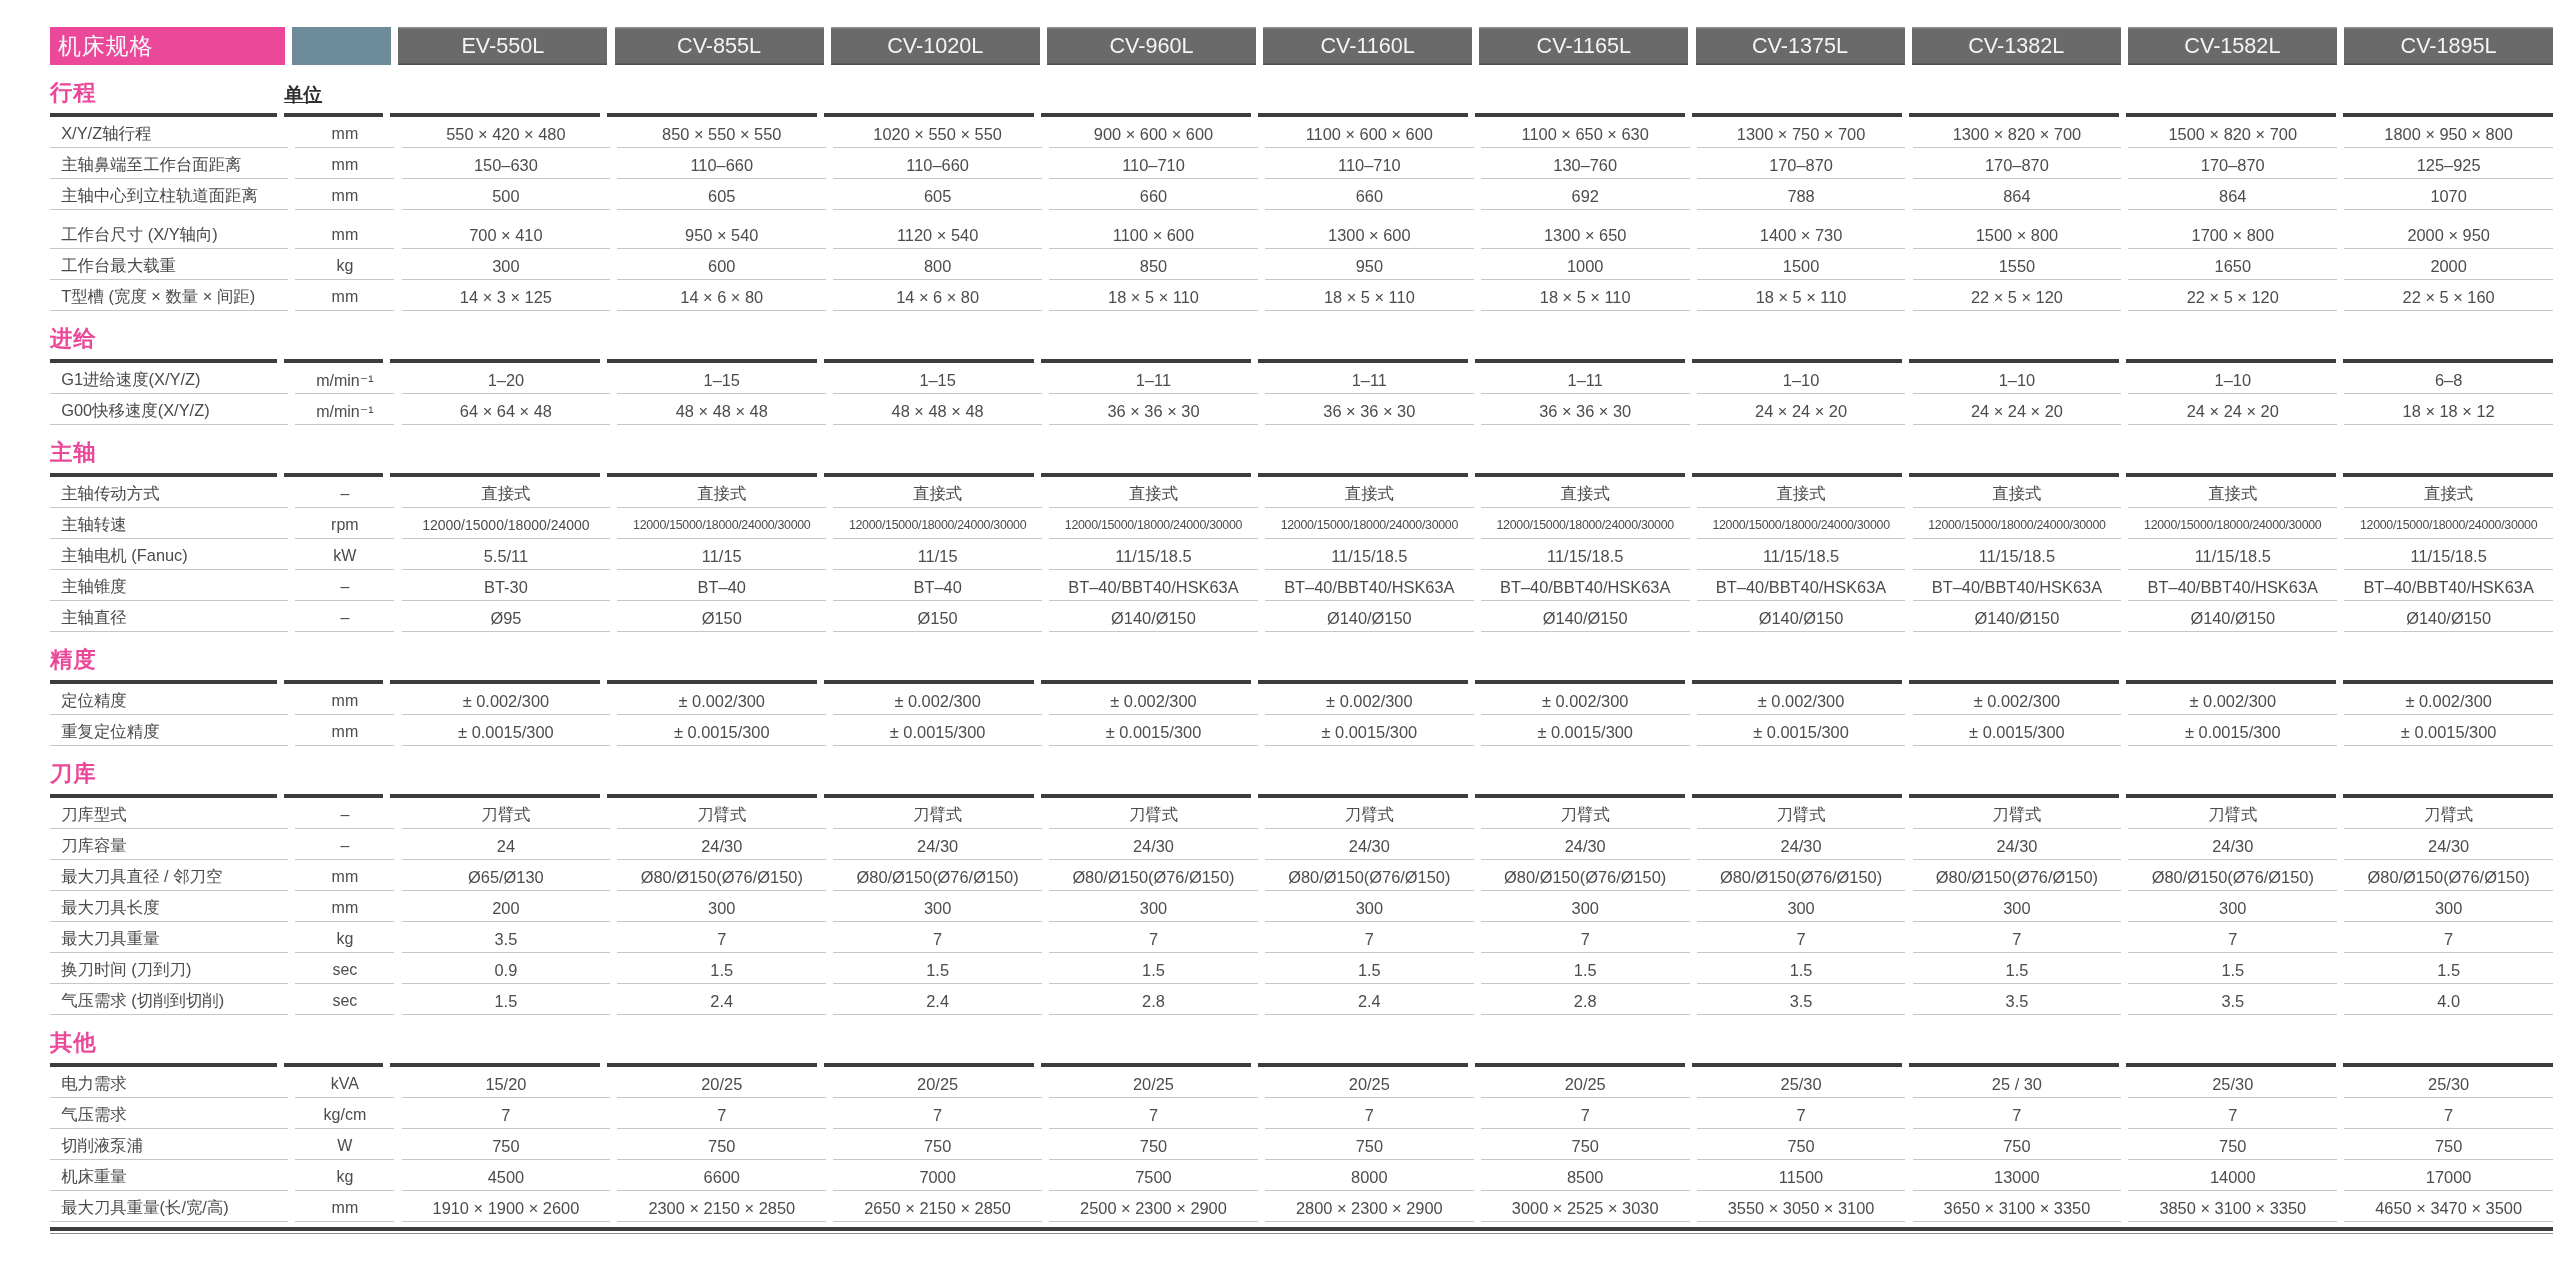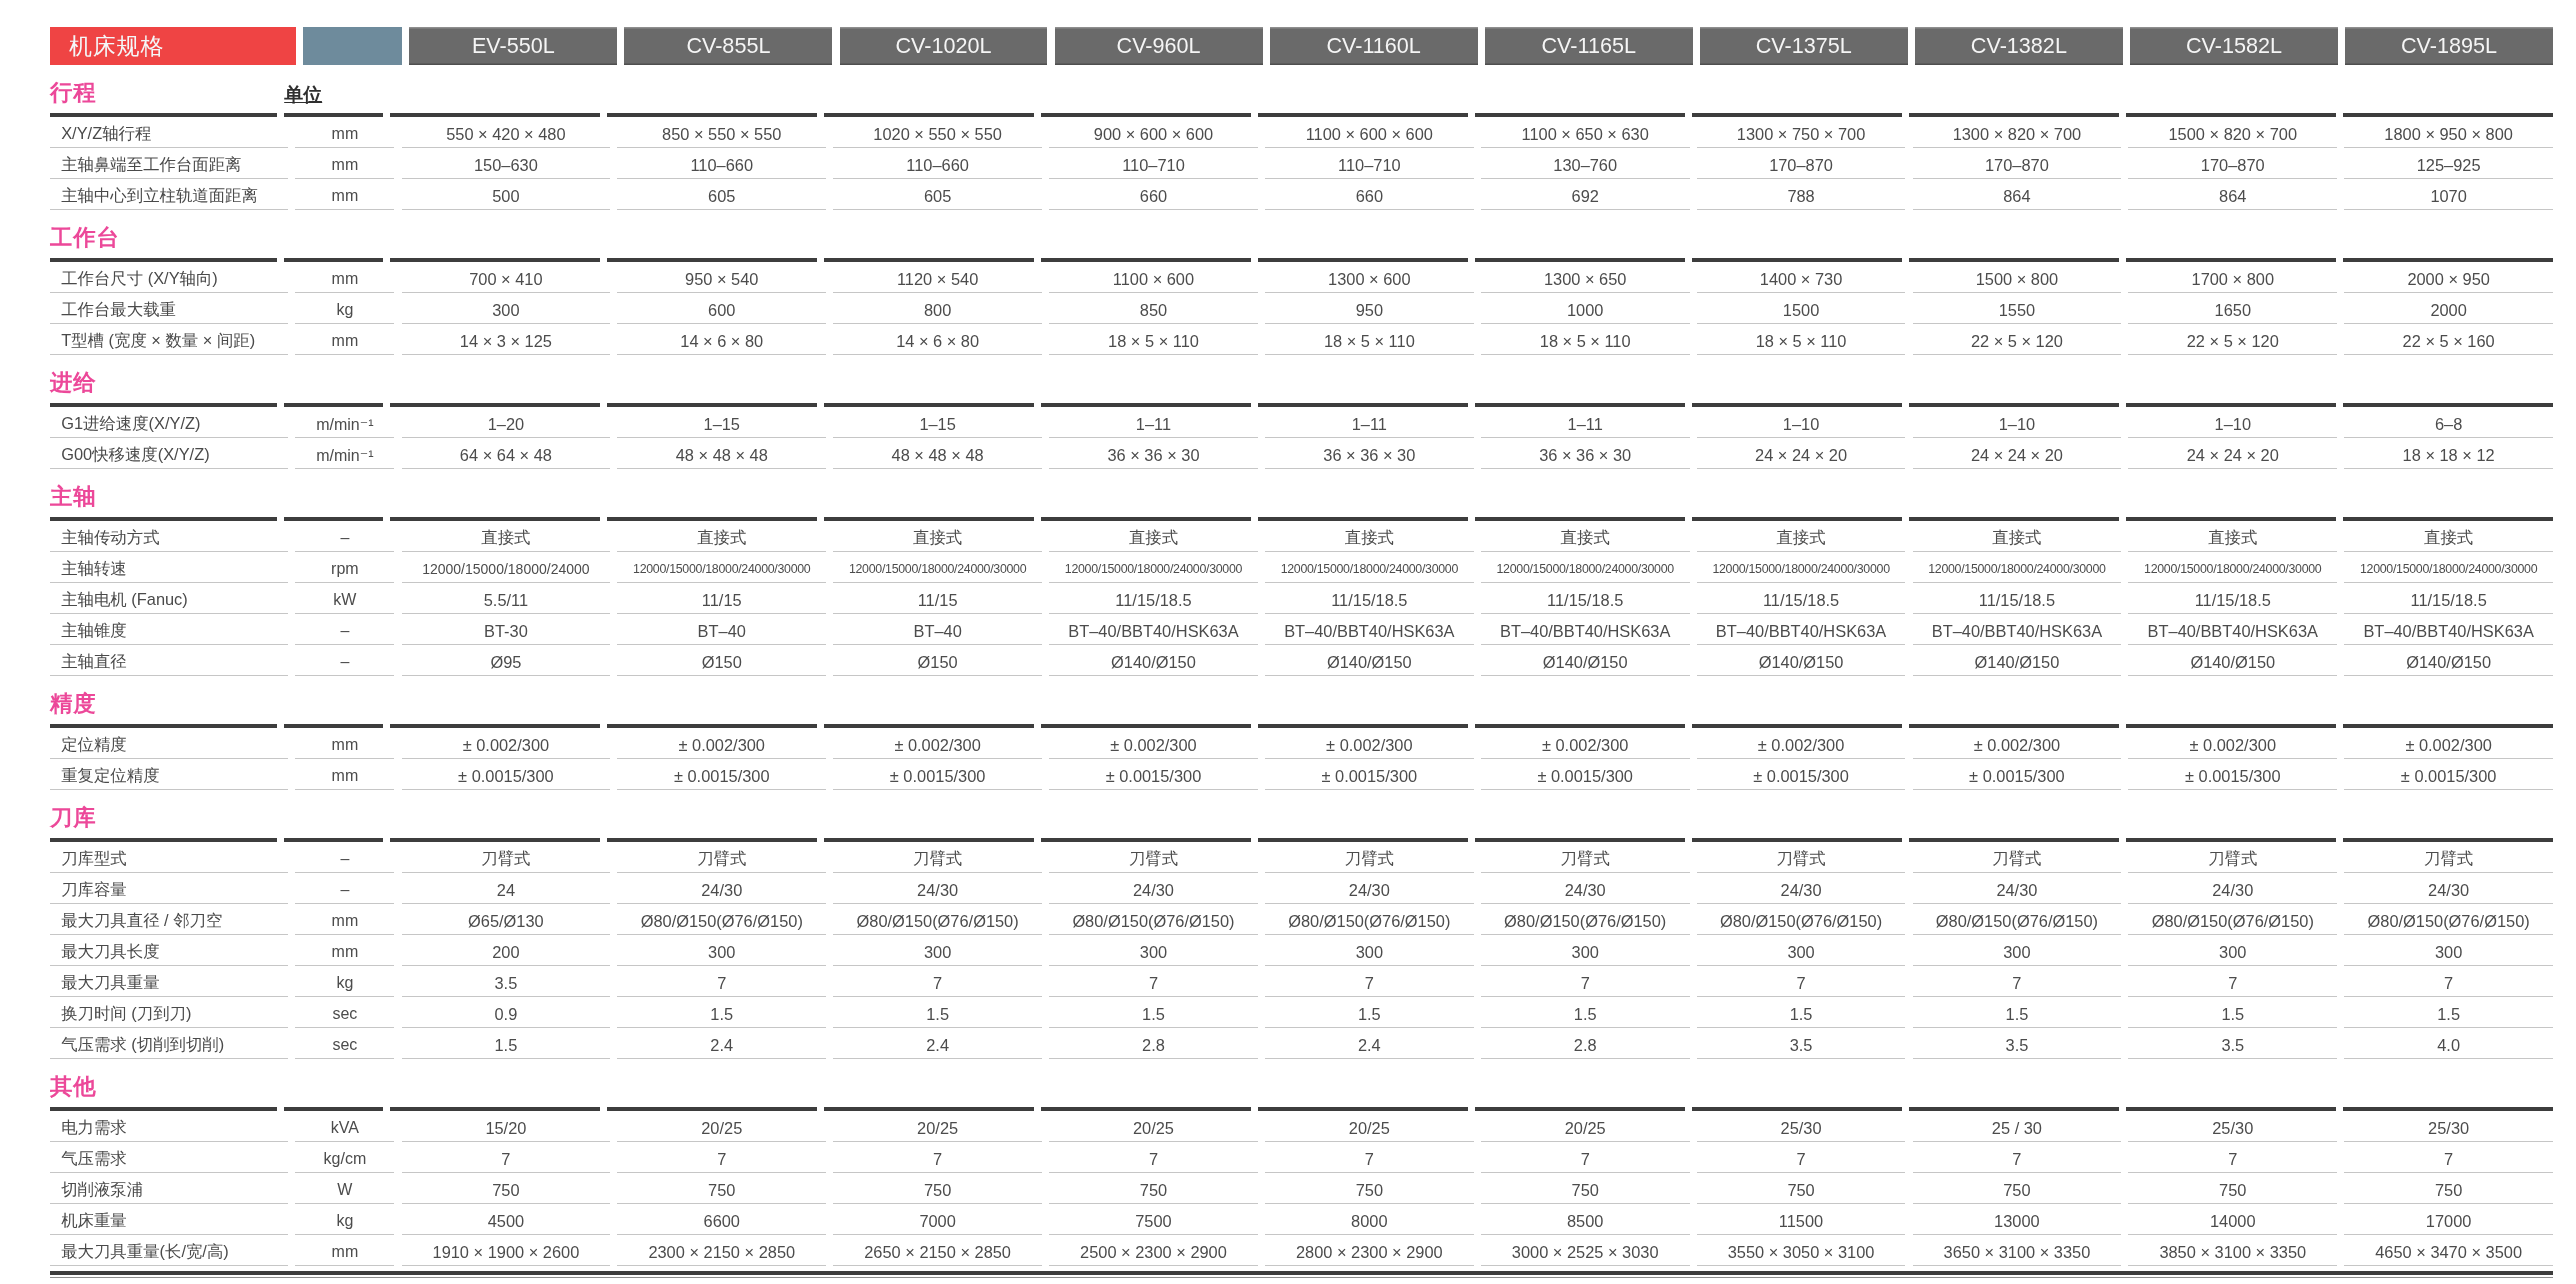--- a/index.html
+++ b/index.html
@@ -31,25 +31,25 @@
   .cell-data  { flex: 1 1 0; min-width: 0; text-align: center; }
 
   
   .header-row { height: 38px; }
   .header-row .cell {
     display: flex;
     align-items: center;
     justify-content: center;
   }
   .hdr-title {
-    background: #ef4444;
+    background: #ec4899;
     color: #f4f7f8;
     font-size: 23px;
     justify-content: flex-start !important;
-    padding-left: 19px;
+    padding-left: 8px;
     letter-spacing: 0.8px;
   }
   .hdr-unit { background: #6e8b9c; }
   .model-header {
     background: #6a6a6a;
     color: #f5f5f5;
     font-size: 21.6px;
     box-shadow: inset 0 1.6px 0 rgba(255,255,255,0.25), inset 0 -1.6px 0 rgba(0,0,0,0.25);
   }
 
@@ -176,34 +176,20 @@
             <div class="cell cell-data">660</div>
             <div class="cell cell-data">660</div>
             <div class="cell cell-data">692</div>
             <div class="cell cell-data">788</div>
             <div class="cell cell-data">864</div>
             <div class="cell cell-data">864</div>
             <div class="cell cell-data">1070</div>
           </div>
         </div>
         <div class="section">
-          <div class="row title-row">
-            <div class="cell cell-label section-title">工作台</div>
-            <div class="cell cell-unit unit-header"></div>
-            <div class="cell cell-data"></div>
-            <div class="cell cell-data"></div>
-            <div class="cell cell-data"></div>
-            <div class="cell cell-data"></div>
-            <div class="cell cell-data"></div>
-            <div class="cell cell-data"></div>
-            <div class="cell cell-data"></div>
-            <div class="cell cell-data"></div>
-            <div class="cell cell-data"></div>
-            <div class="cell cell-data"></div>
-          </div>
           <div class="row data-row">
             <div class="cell cell-label">工作台尺寸 (X/Y轴向)</div>
             <div class="cell cell-unit">mm</div>
             <div class="cell cell-data">700 × 410</div>
             <div class="cell cell-data">950 × 540</div>
             <div class="cell cell-data">1120 × 540</div>
             <div class="cell cell-data">1100 × 600</div>
             <div class="cell cell-data">1300 × 600</div>
             <div class="cell cell-data">1300 × 650</div>
             <div class="cell cell-data">1400 × 730</div>

